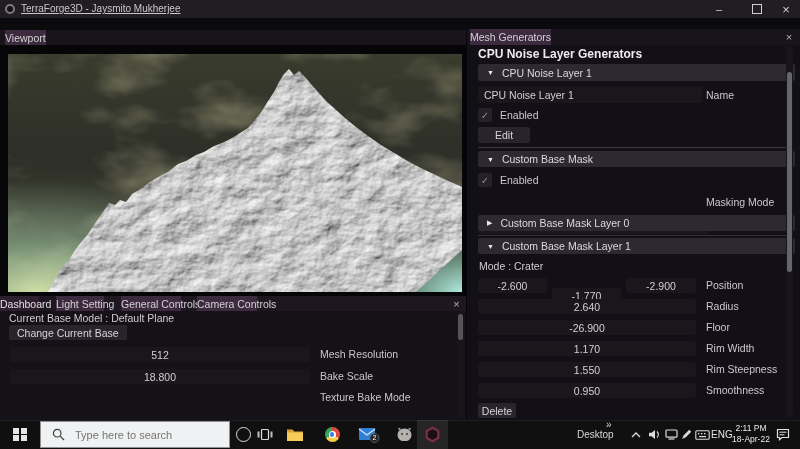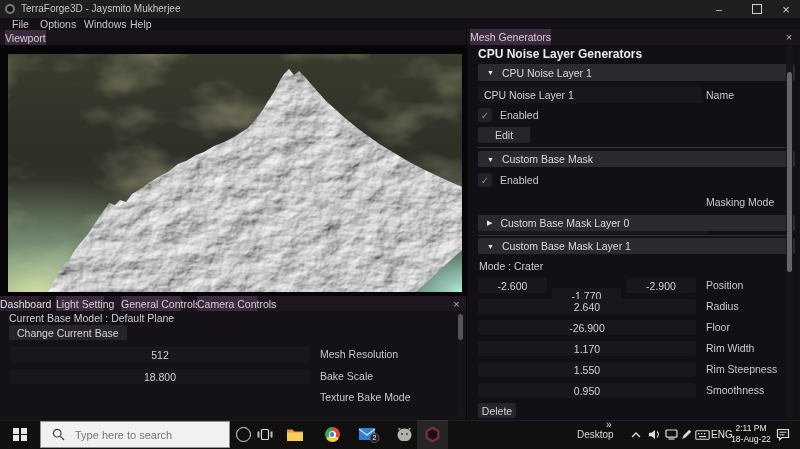--- a/index.html
+++ b/index.html
@@ -37,33 +37,27 @@
              display:flex; align-items:center; justify-content:center; }
 </style>
 </head>
 <body>
 
 <div class="screen">
 
   <div class="abs" style="left:0;top:0;width:800px;height:18px;background:#201e21;"></div>
   <div class="abs" style="left:5px;top:4px;width:10px;height:10px;border-radius:50%;
               background:#141016;border:2px solid #7d7a7e;box-sizing:border-box;"></div>
-  <div class="abs txt" style="left:21px;top:0;height:18px;line-height:18px;font-size:10px;color:#c9c6ca;">TerraForge3D - Jaysmito Mukherjee</div>
+  <div class="abs txt" style="left:21px;top:0;height:18px;line-height:18px;font-size:10px;color:#c9c6ca;text-decoration:underline;">TerraForge3D - Jaysmito Mukherjee</div>
   <div class="abs winbtn" style="left:704px;top:0;width:30px;">–</div>
   <div class="abs winbtn" style="left:742px;top:0;width:30px;">
     <span style="width:8px;height:8px;border:1px solid #cfcfcf;display:block;"></span>
   </div>
   <div class="abs winbtn" style="left:772px;top:0;width:28px;font-size:13px;">×</div>
 
-  <div class="abs" style="left:0;top:18px;width:800px;height:12px;background:#131116;">
-    <span class="menu-item" style="left:12px;">File</span>
-    <span class="menu-item" style="left:40px;">Options</span>
-    <span class="menu-item" style="left:84px;">Windows</span>
-    <span class="menu-item" style="left:130px;">Help</span>
-  </div>
 
   <div class="abs" style="left:0;top:30px;width:466px;height:15px;background:#19141b;"></div>
   <div class="abs tab ptab" style="left:5px;top:30px;height:15px;">Viewport</div>
 
   <div class="abs" style="left:0;top:45px;width:466px;height:251px;background:#060608;"></div>
 
   <svg class="abs" style="left:8px;top:54px;" width="454" height="238" viewBox="0 0 454 238">
     <defs>
       <linearGradient id="sky" x1="0" y1="0" x2="0" y2="1">
         <stop offset="0" stop-color="#393b2d"></stop>
@@ -304,21 +298,21 @@
       <rect x="6" y="3" width="1.4" height="1.4" fill="#dcdcdc"></rect>
       <rect x="9" y="3" width="1.4" height="1.4" fill="#dcdcdc"></rect>
       <rect x="4" y="6" width="7" height="1.2" fill="#dcdcdc"></rect>
     </svg>
   </div>
 
   <div class="abs" style="left:711px;top:420px;height:29px;line-height:29px;font-size:10px;color:#e2e2e2;">ENG</div>
 
   <div class="abs" style="left:731px;top:423px;width:40px;text-align:center;font-size:8.5px;line-height:11px;color:#ececec;">
     <div>2:11 PM</div>
-    <div>18-Aug-22</div>
+    <div>18-Apr-22</div>
   </div>
 
   <div class="abs tray-ic" style="left:773px;top:420px;width:20px;">
     <svg width="14" height="13" viewBox="0 0 14 13">
       <path d="M1.5 1.5 h11 v8 h-6.5 l-2.5 2.2 v-2.2 h-2 z" fill="none" stroke="#e0e0e0" stroke-width="1.2"></path>
       <line x1="3.5" y1="4.2" x2="10.5" y2="4.2" stroke="#e0e0e0" stroke-width="1"></line>
       <line x1="3.5" y1="6.8" x2="8.5" y2="6.8" stroke="#e0e0e0" stroke-width="1"></line>
     </svg>
   </div>
 

